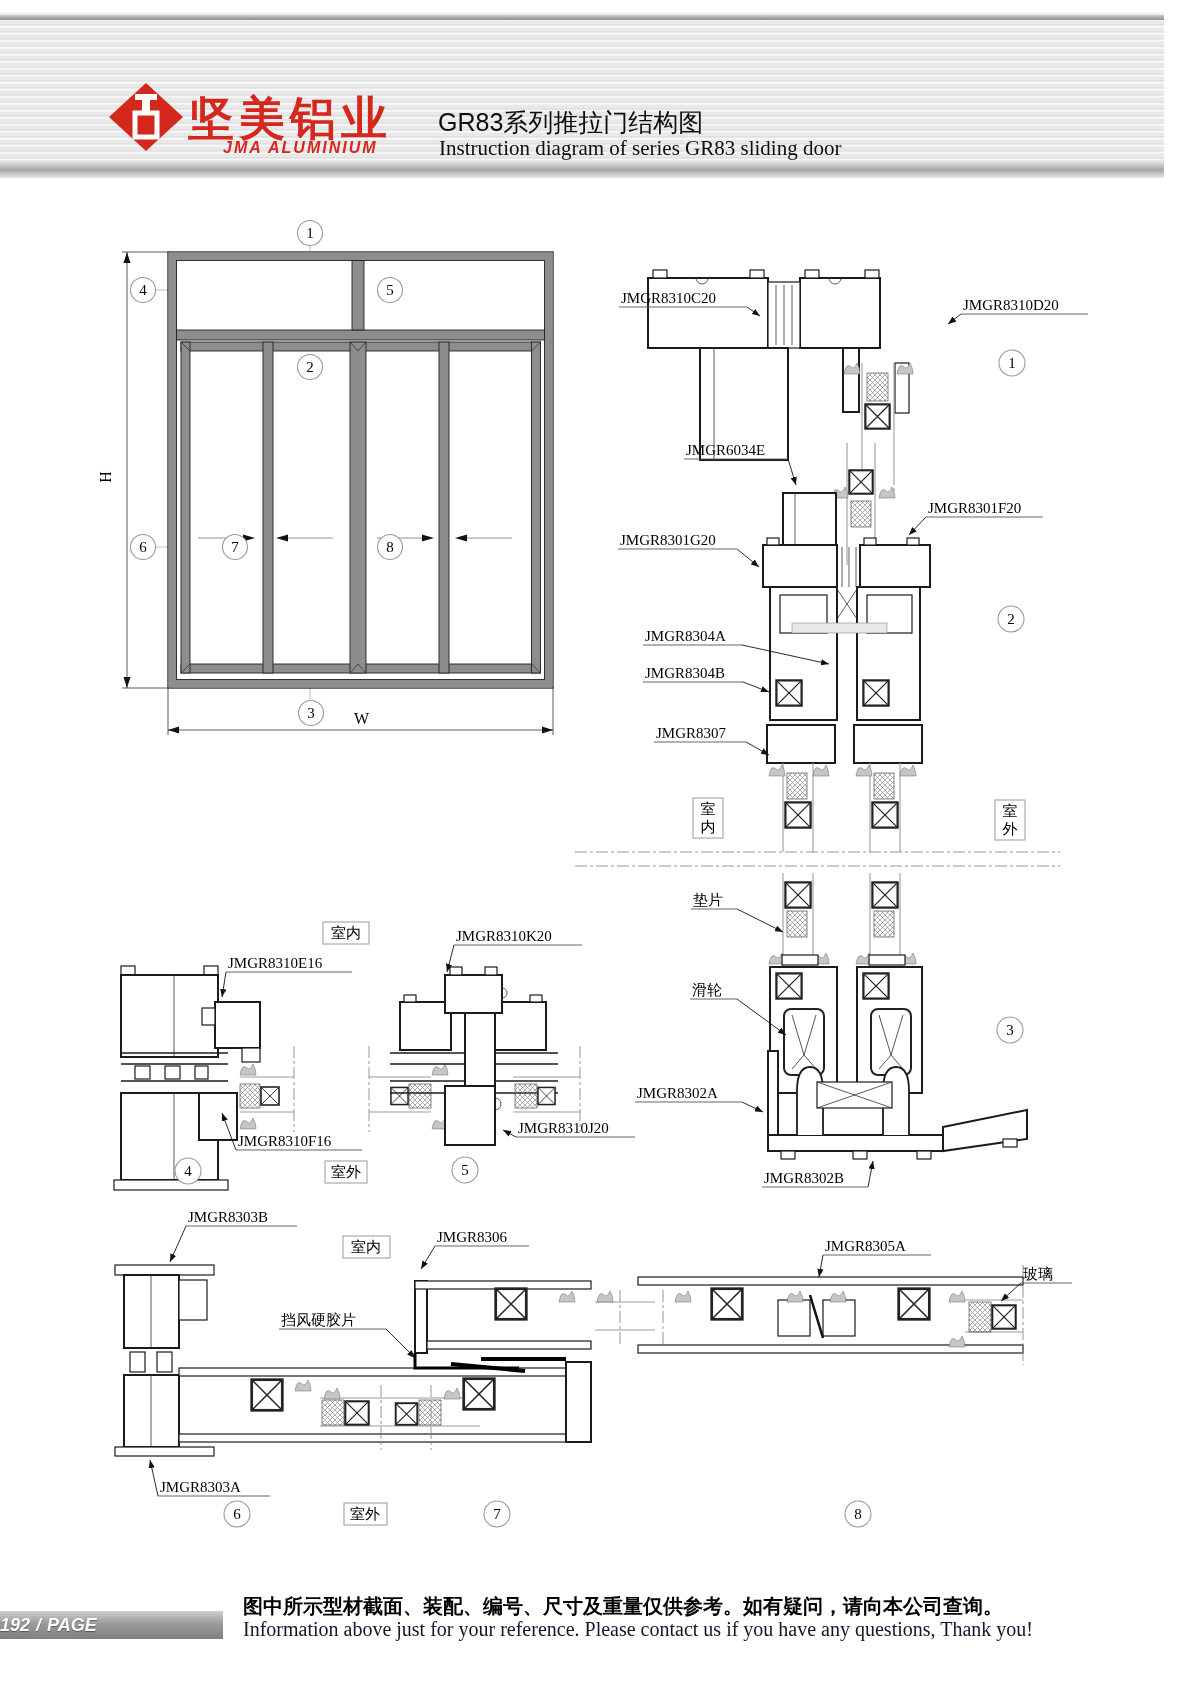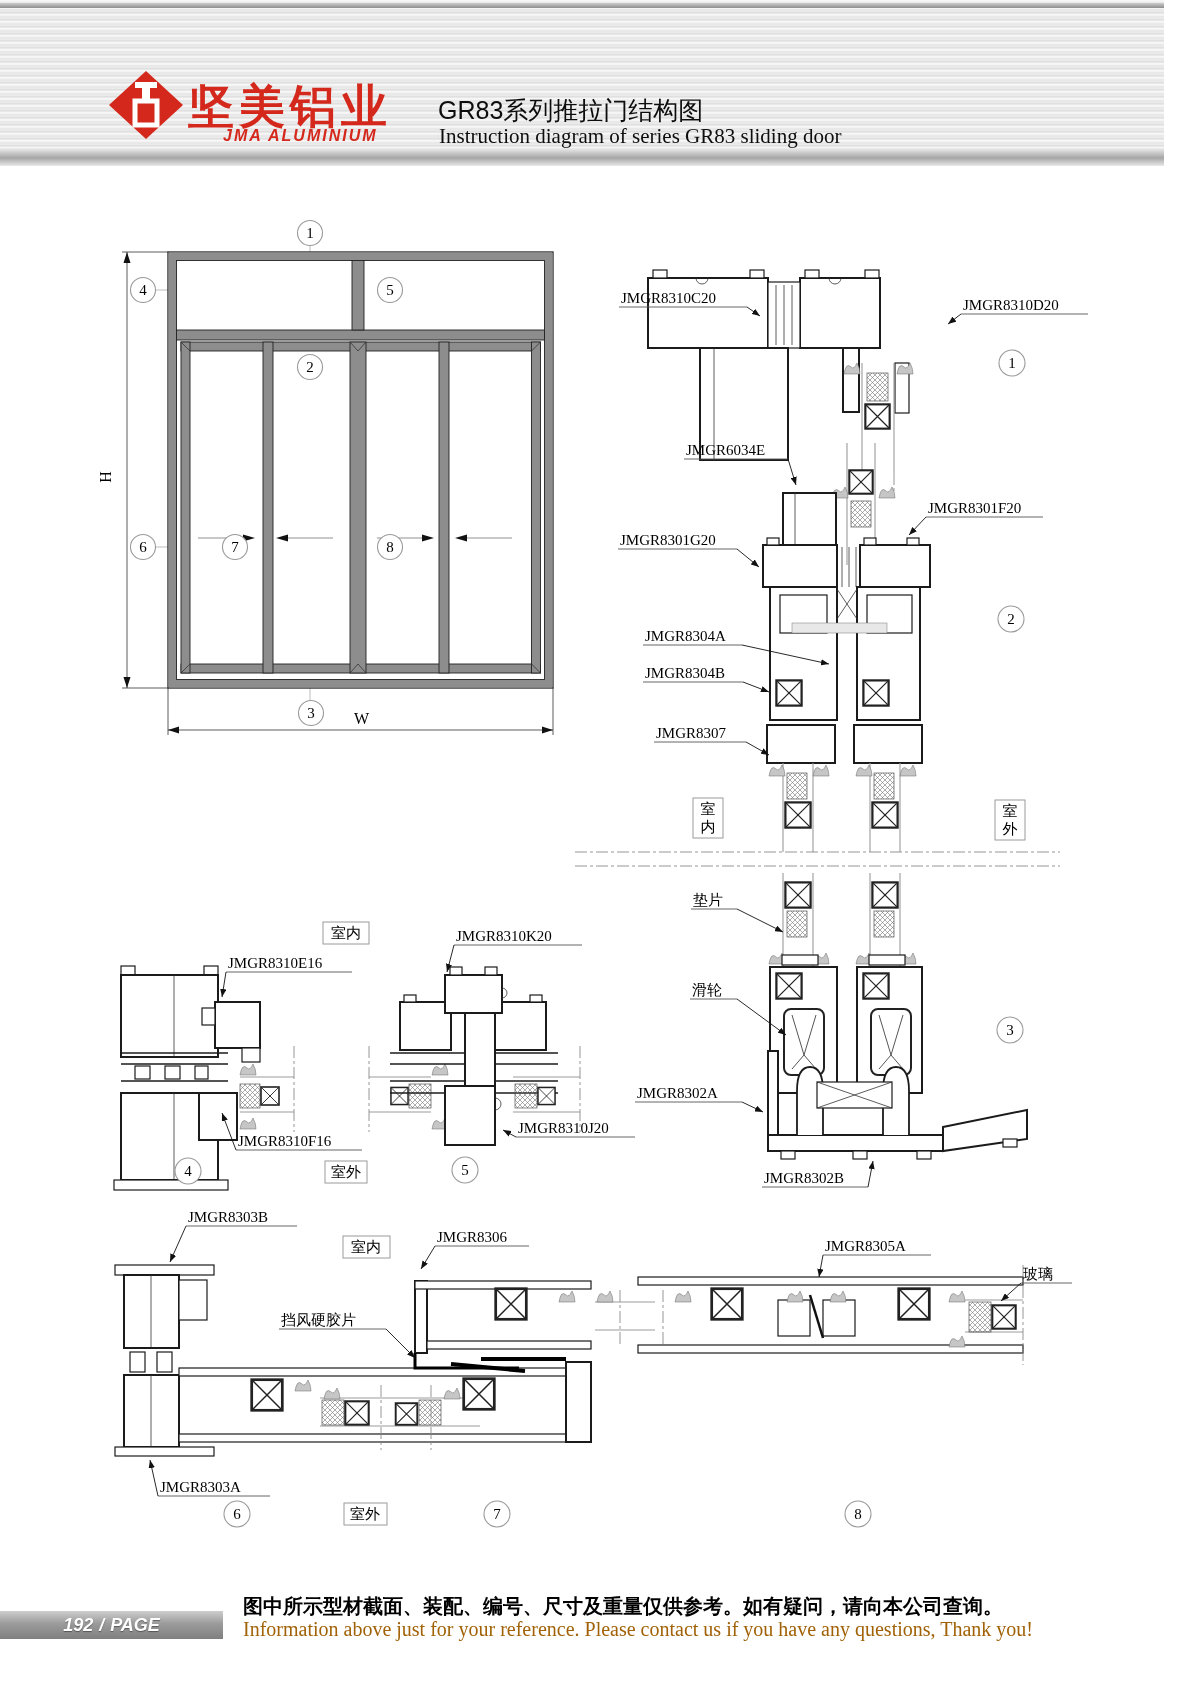--- a/index.html
+++ b/index.html
@@ -1,19 +1,19 @@
 <!DOCTYPE html>
 <html><head>
 <meta charset="utf-8">
 <style>
   html,body{margin:0;padding:0;background:#888;}
   .page{position:relative;width:1200px;height:1697px;background:#fff;overflow:hidden;
         font-family:"Liberation Sans",sans-serif;}
   
-  .header{position:absolute;left:0;top:0;width:1164px;height:166px;
+  .header{position:absolute;left:0;top:12px;width:1164px;height:166px;
     background:repeating-linear-gradient(180deg,#f8f8f8 0px,#f2f2f2 2px,#e0e0e0 3px,#f0f0f0 4px,#dadada 6px,#f6f6f6 7px);}
   .header .band-top{position:absolute;left:0;top:3px;width:100%;height:5px;
     background:linear-gradient(180deg,#cdcdcd,#8e8e8e);}
   .header .band-bottom{position:absolute;left:0;top:148px;width:100%;height:18px;
     background:linear-gradient(180deg,#ededed,#a6a6a6 55%,#e9e9e9);}
   .logo-svg{position:absolute;left:109px;top:71px;}
   .brand-cn{position:absolute;left:188px;top:76px;font-size:46px;font-weight:900;
     color:#d4281c;letter-spacing:5px;white-space:nowrap;}
   .brand-en{position:absolute;left:191px;top:127px;font-size:16px;font-weight:900;
     font-style:italic;color:#d4281c;letter-spacing:2px;white-space:nowrap;margin-left:32px;}
@@ -35,25 +35,25 @@
   .dd{stroke:#8a8a8a;stroke-width:0.9;fill:none;stroke-dasharray:12 3 3 3;}
   .cut{stroke:#b5b5b5;stroke-width:0.9;}
   .gray{fill:#8d8d8d;stroke:#222;stroke-width:0.9;}
   .cirl{fill:#fff;stroke:#9a9a9a;stroke-width:1.1;}
   .boxlbl{fill:#fff;stroke:#9a9a9a;stroke-width:1;}
   .hx{stroke:#555;stroke-width:0.7;}
   .ah{fill:#111;}
   
   .page-bar{position:absolute;left:0;top:1611px;width:223px;height:28px;
     background:linear-gradient(180deg,#cecece,#9b9b9b 45%,#7f7f7f);
-    display:flex;align-items:center;justify-content:center;gap:6px;
+    display:flex;align-items:center;gap:6px;
     color:#fff;font-style:italic;font-weight:900;font-size:18px;
     text-shadow:0 1px 1px rgba(0,0,0,.4);}
   .note-cn{position:absolute;left:243px;top:1593px;font-size:20px;font-weight:700;color:#000;white-space:nowrap;text-align:right;}
-  .note-en{position:absolute;left:243px;top:1618px;font-size:20px;color:#a16207;
+  .note-en{position:absolute;left:243px;top:1618px;font-size:20px;color:#0f172a;
     font-family:"Liberation Serif",serif;white-space:nowrap;}
 </style>
 </head>
 <body>
 
 <div class="page">
 
   <div class="header">
     <div class="band-top"></div>
     <div class="band-bottom"></div>

